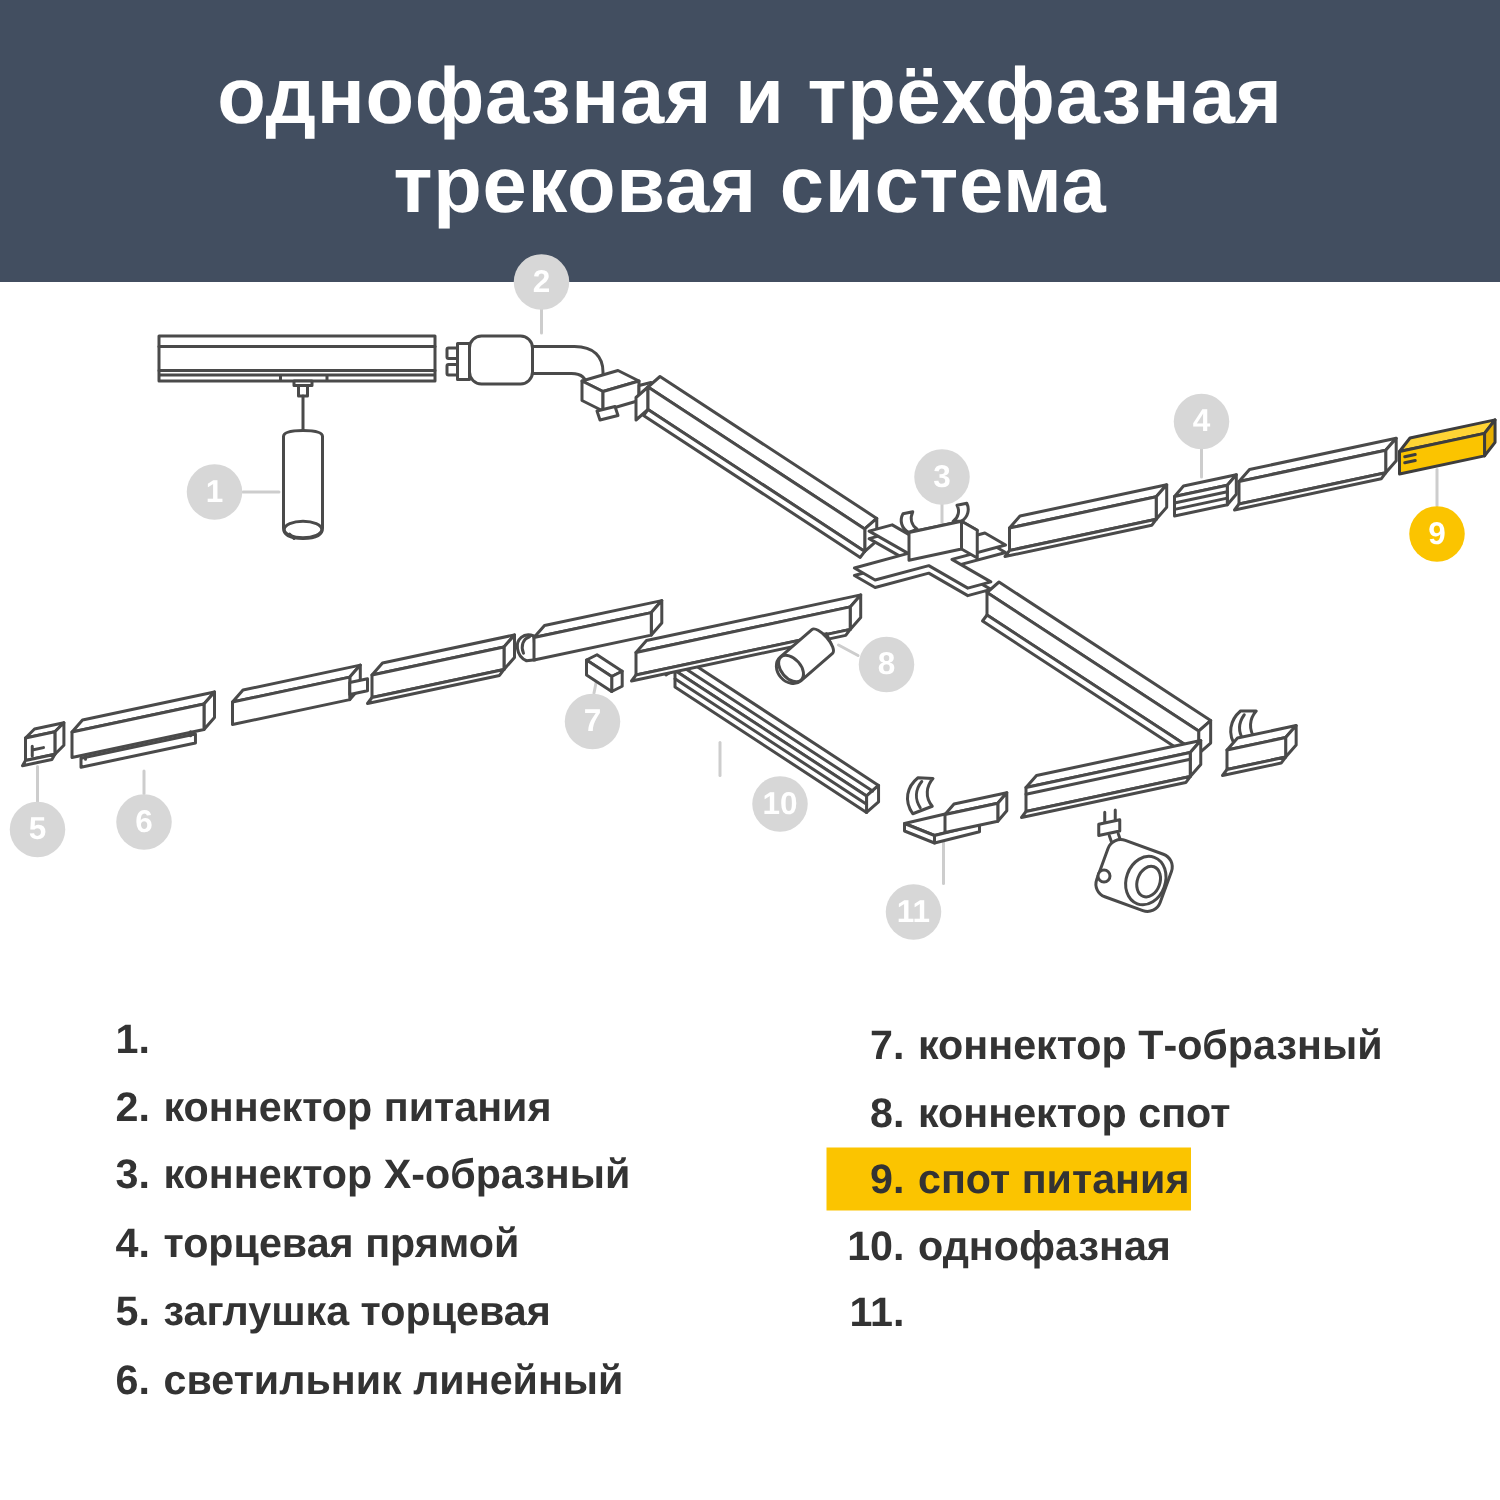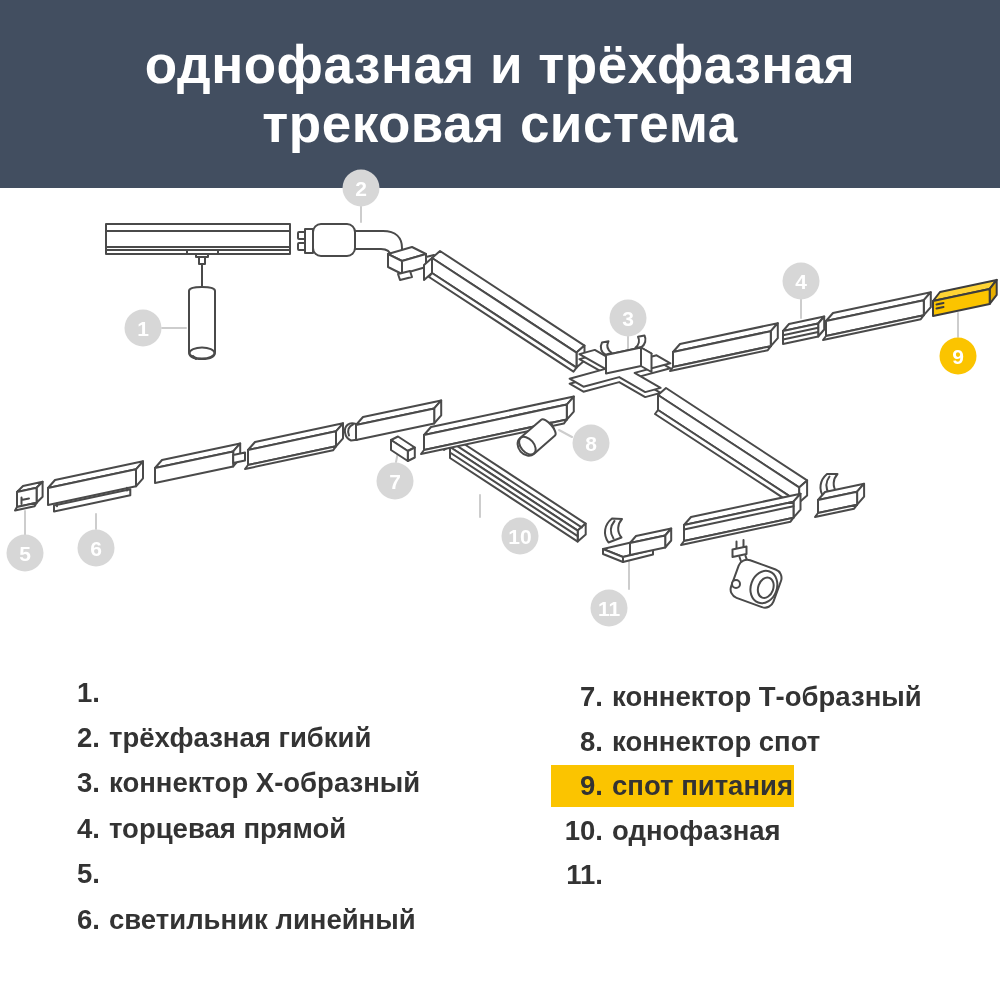--- a/index.html
+++ b/index.html
@@ -251,32 +251,33 @@
   <div class="callout" style="left:609px;top:608px;">11</div>
 
   <div class="legend-highlight"></div>
 
   <ul class="legend-col col-left">
     <li>
         <span class="num">1.</span>
       </li>
     <li>
         <span class="num">2.</span>
-        <span class="lbl">трёхфазная гибкий</span>
+        <span class="lbl">коннектор питания</span>
       </li>
     <li>
         <span class="num">3.</span>
         <span class="lbl">коннектор Х-образный</span>
       </li>
     <li>
         <span class="num">4.</span>
         <span class="lbl">торцевая прямой</span>
       </li>
     <li>
         <span class="num">5.</span>
+        <span class="lbl">заглушка торцевая</span>
       </li>
     <li>
         <span class="num">6.</span>
         <span class="lbl">светильник линейный</span>
       </li>
   </ul>
 
   <ul class="legend-col col-right">
     <li>
         <span class="num">7.</span>

